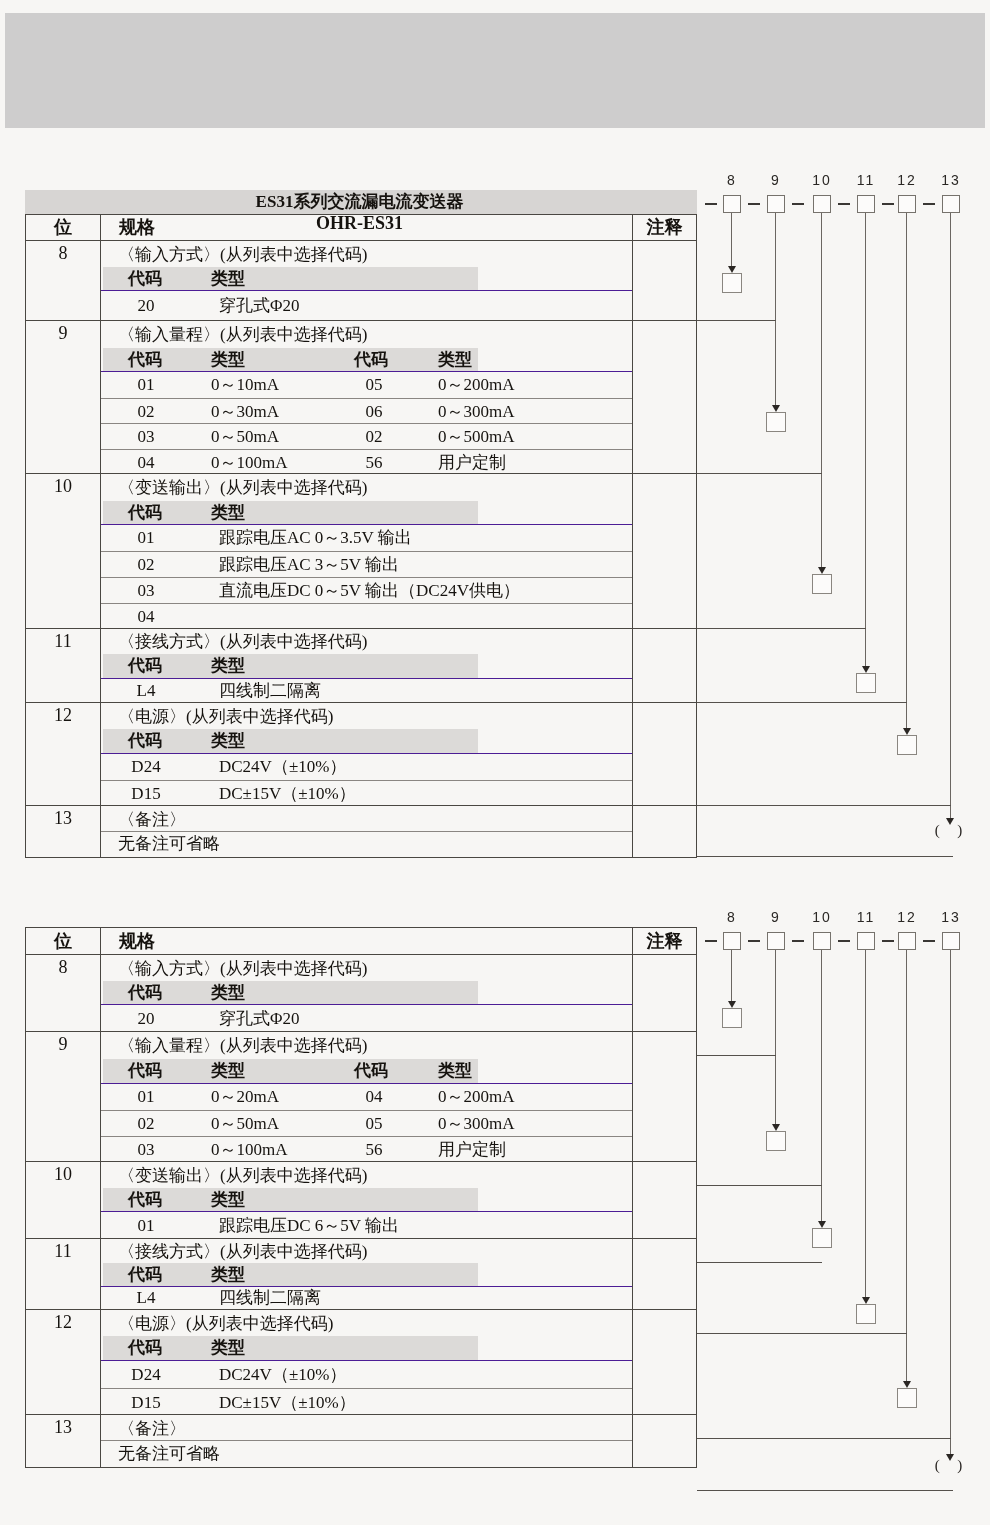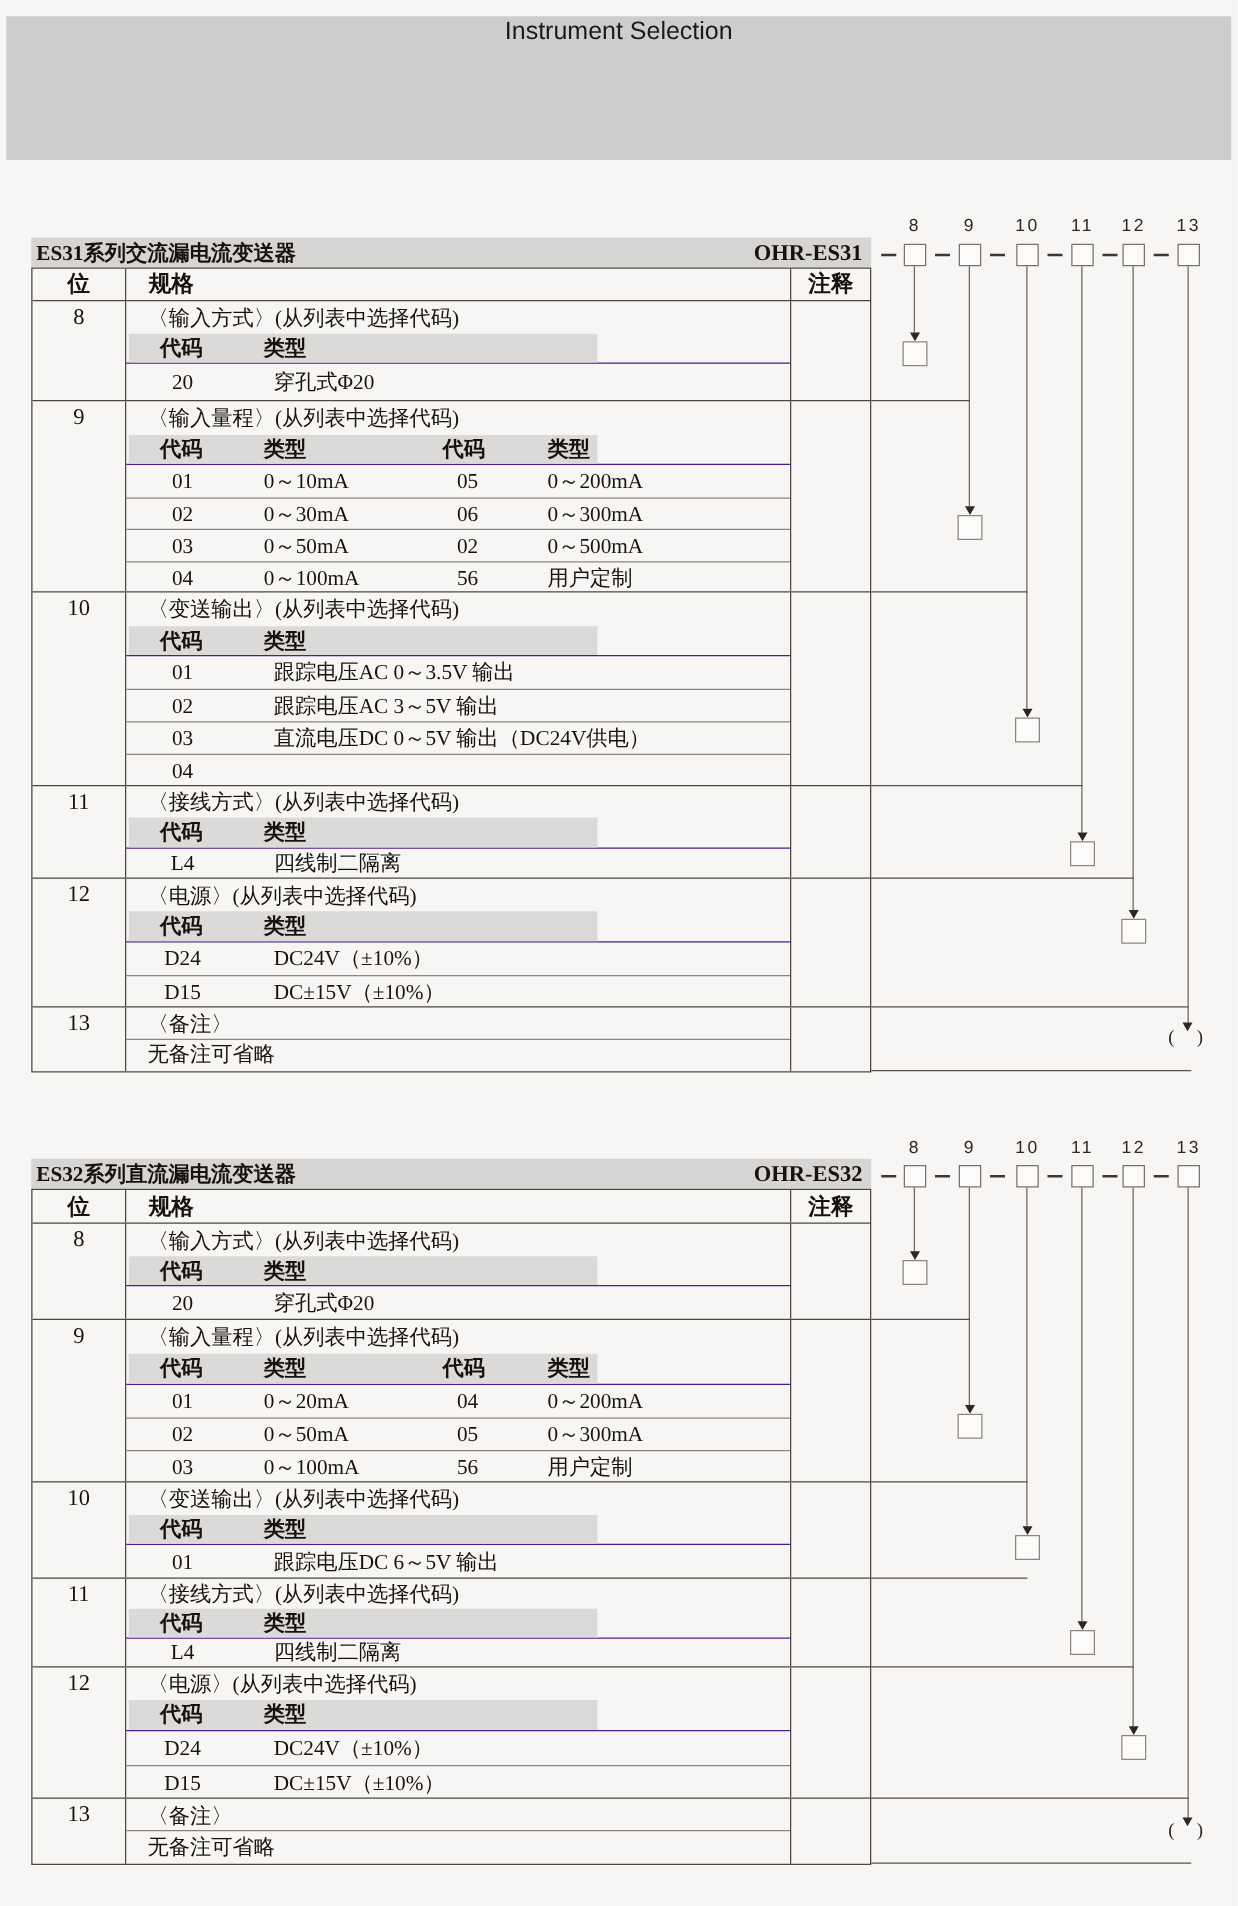--- a/index.html
+++ b/index.html
@@ -25,20 +25,21 @@
   
   .region { position:absolute; left:0; width:990px; }
   #region-es31 { top:190px; height:680px; }
   #region-es32 { top:927px; height:580px; }
 
   .sel-table { position:absolute; left:25px; top:0; width:672px; }
   .tband {
     height:24px; background:#d7d5d3; box-sizing:border-box;
     display:flex; justify-content:space-between; align-items:center;
     padding:0 7px 0 4px;
+    flex-direction:column;
   }
   .tband-title { font-size:17px; font-weight:bold; }
   .tband-model { font-size:18px; font-weight:bold; }
 
   .grid { border:1px solid #4a4742; box-sizing:border-box; background:#f7f6f4; }
   .hdr-row { display:flex; box-sizing:border-box; border-bottom:1px solid #4a4742; font-weight:bold; font-size:18px; }
   #region-es31 .hdr-row { height:26px; line-height:25px; }
   #region-es32 .hdr-row { height:27px; line-height:26px; }
   .cell-pos  { width:75px; box-sizing:border-box; border-right:1px solid #4a4742; text-align:center; }
   .cell-spec { flex:1; box-sizing:border-box; padding-left:18px; }
@@ -107,21 +108,20 @@
     position:absolute; width:36px; text-align:center;
     font-size:15px; letter-spacing:7px; color:#2b2724;
   }
 </style>
 </head>
 <body>
 
 <div class="page">
 
   <div class="banner">
-    <div class="banner-sub">Instrument Selection</div>
   </div>
 
   <div class="region" id="region-es31">
     <div class="sel-table t31">
       <div class="tband">
         <span class="tband-title">ES31系列交流漏电流变送器</span>
         <span class="tband-model">OHR-ES31</span>
       </div>
       <div class="grid">
         <div class="hdr-row">
@@ -311,24 +311,20 @@
       <div class="hext" style="top:512px;width:210px"></div>
       <div class="hext" style="top:615px;width:254px"></div>
       <div class="hext" style="top:666px;width:256px"></div>
 
       <div class="paren" style="left:934px;top:632px">( )</div>
     </div>
   </div>
 
   <div class="region" id="region-es32">
     <div class="sel-table t32">
-      <div class="tband">
-        <span class="tband-title">ES32系列直流漏电流变送器</span>
-        <span class="tband-model">OHR-ES32</span>
-      </div>
       <div class="grid">
         <div class="hdr-row">
           <div class="cell-pos">位</div>
           <div class="cell-spec">规格</div>
           <div class="cell-note">注释</div>
         </div>
 
         <div class="section s8" style="height:77px">
           <div class="sec-pos">8</div>
           <div class="sec-body">

